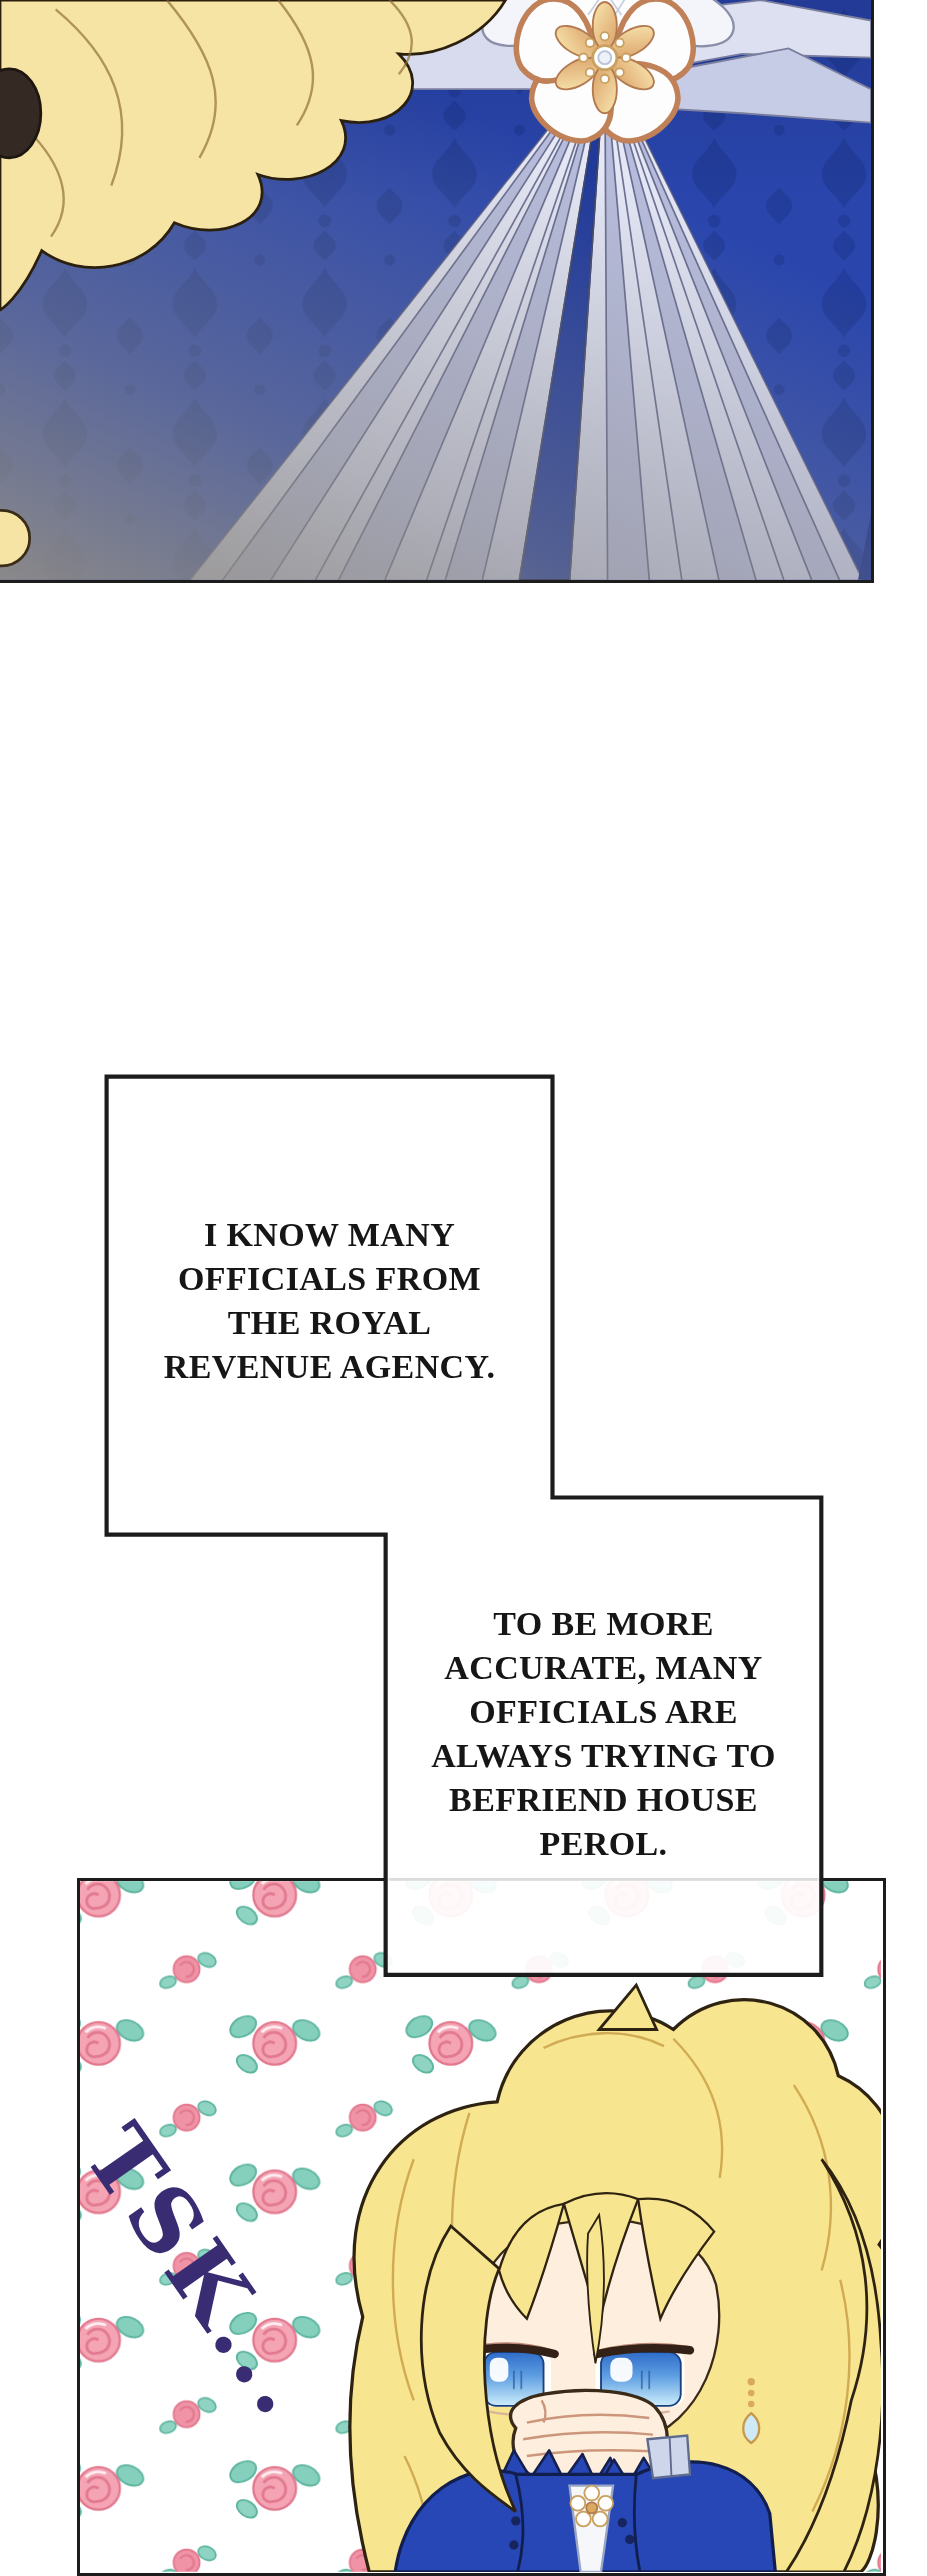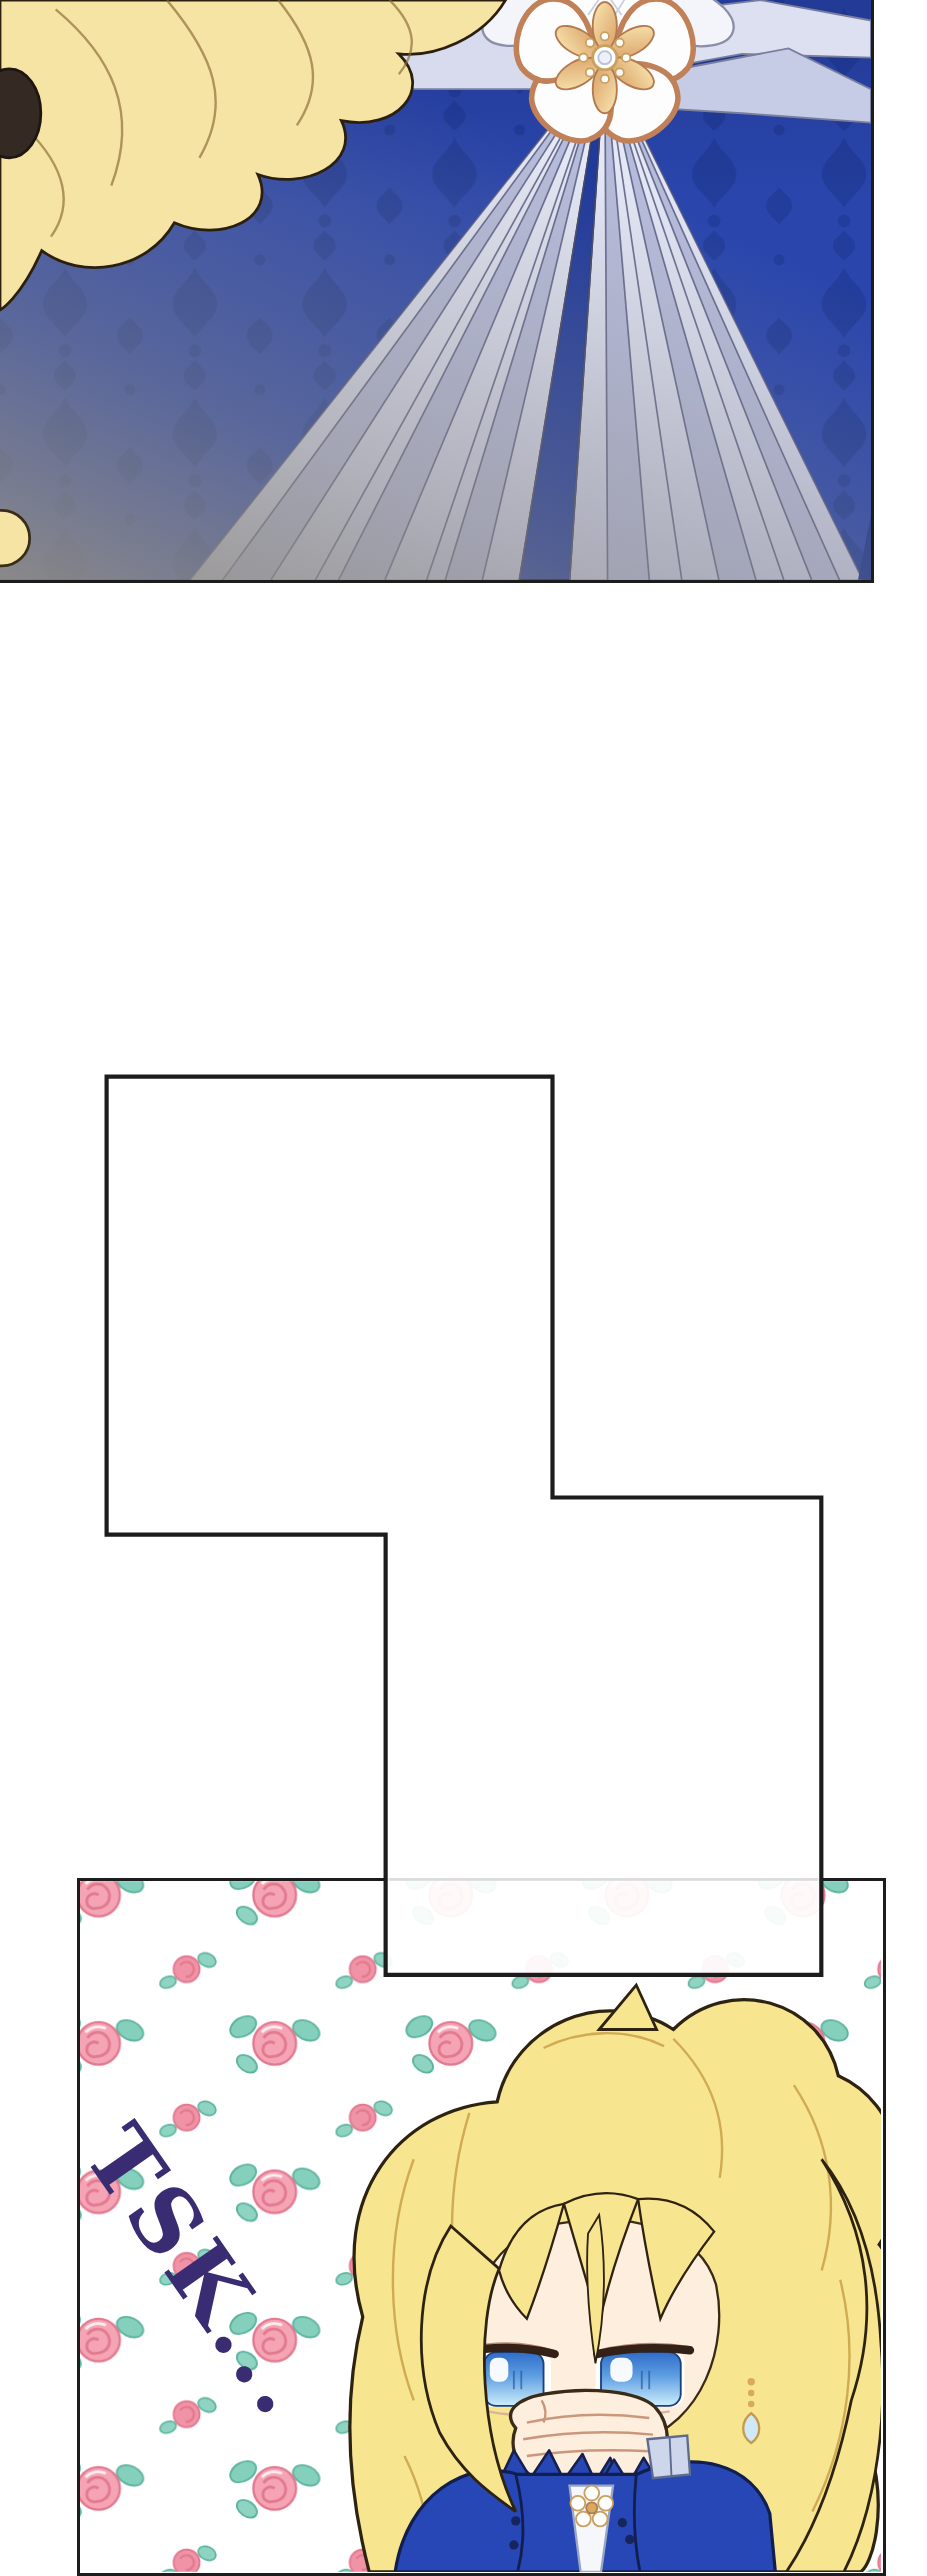--- a/index.html
+++ b/index.html
@@ -320,15 +320,25 @@
         <path d="M800,300 C852,380 862,470 832,560 C816,640 792,700 762,745 L824,745 C852,690 872,600 864,500 C860,420 842,352 800,300 Z" stroke="#2e2310" stroke-width="3"></path>
       </g>
     </svg>
   </section>
 
   <svg id="bubbles" width="927" height="2576" viewBox="0 0 1000 2778">
     <polygon points="115,1161 596,1161 596,1615 886,1615 886,2130 416,2130 416,1655 115,1655" fill="rgba(255,255,255,0.93)" stroke="#1c1c1c" stroke-width="4.5"></polygon>
     <line x1="420" y1="2027" x2="882" y2="2027" stroke="#dcdcdc" stroke-width="3"></line>
   </svg>
 
+  <div id="btext1" class="bubble-text">I KNOW MANY
+OFFICIALS FROM
+THE ROYAL
+REVENUE AGENCY.</div>
+  <div id="btext2" class="bubble-text">TO BE MORE
+ACCURATE, MANY
+OFFICIALS ARE
+ALWAYS TRYING TO
+BEFRIEND HOUSE
+PEROL.</div>
 
 </div>
 
 
 </body></html>

